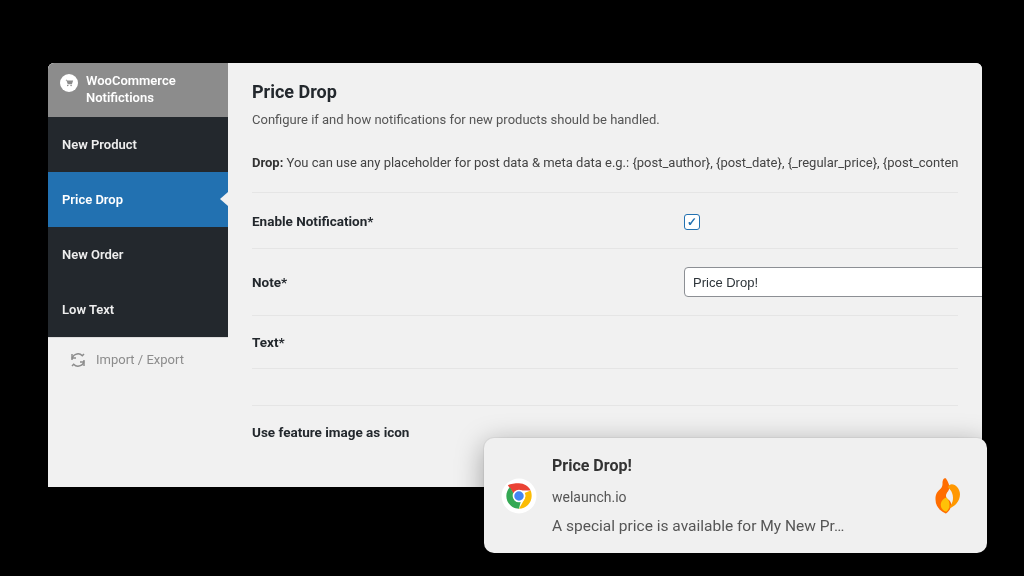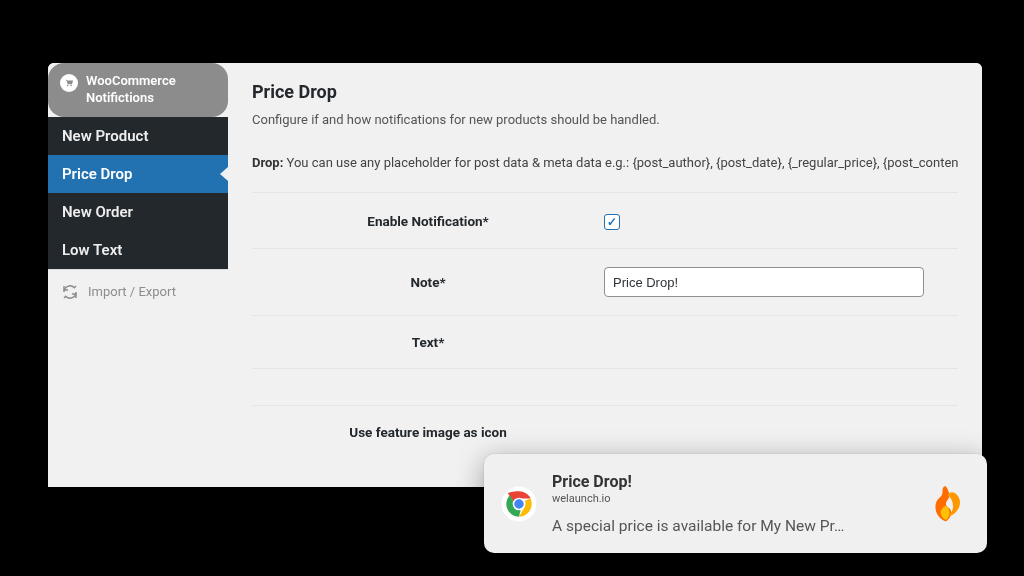--- a/index.html
+++ b/index.html
@@ -26,52 +26,51 @@
   .sb-header {
     background: #8c8c8c;
     color: #fff;
     padding: 10px 12px;
     display: flex;
     align-items: flex-start;
     gap: 8px;
     font-size: 13px;
     font-weight: 600;
     line-height: 1.3;
-    border-radius: 16px;
   }
   .sb-header .icon-circle {
     width: 18px; height: 18px; border-radius: 50%; background: #fff; flex-shrink: 0;
     display:flex; align-items:center; justify-content:center; margin-top:1px;
   }
   .sb-item {
     background: #23282d;
     color: #eee;
-    padding: 10px 14px;
-    font-size: 15px;
+    padding: 20px 14px;
+    font-size: 13px;
     font-weight: 600;
     cursor: pointer;
     position: relative;
   }
   .sb-item.active {
     background: #2271b1;
     color: #fff;
   }
   .sb-item.active::after {
     content: "";
     position: absolute;
     right: 0; top: 50%;
     transform: translateY(-50%);
     width: 0; height: 0;
     border-top: 7px solid transparent;
     border-bottom: 7px solid transparent;
     border-right: 8px solid #f1f1f1;
   }
   .sb-import {
     color: #8c8c8c;
-    padding: 14px 14px;
+    padding: 14px 22px;
     font-size: 13px;
     display:flex; align-items:center; gap:10px;
     border-top: 1px solid #ddd;
     cursor:pointer;
   }
   .main {
     flex: 1;
     background: #f1f1f1;
     padding: 18px 24px 0 24px;
     overflow: hidden;
@@ -97,26 +96,25 @@
   }
   .page-note b { color:#333; }
   .form-row {
     display: flex;
     align-items: center;
     padding: 18px 0;
     border-top: 1px solid #e5e5e5;
   }
   .form-row:first-of-type { border-top: 1px solid #e5e5e5; }
   .form-label {
-    width: 352px;
+    width: 432px;
     font-size: 13.5px;
     font-weight: 700;
     color: #23282d;
     flex-shrink:0;
-    text-align:center;
   }
   .form-control { flex: 1; }
   .text-input {
     width: 320px;
     max-width: 100%;
     height: 30px;
     border: 1px solid #8c8f94;
     border-radius: 4px;
     padding: 0 8px;
     font-size: 13px;
@@ -142,21 +140,21 @@
     border-radius: 10px;
     box-shadow: 0 6px 28px rgba(0,0,0,0.35), 0 0 0 1px rgba(0,0,0,0.04);
     padding: 18px 20px 18px 16px;
     display: flex;
     align-items: center;
     gap: 14px;
   }
   .toast .chrome-icon { width: 38px; height: 38px; flex-shrink: 0; }
   .toast .body { flex:1; min-width:0; }
   .toast-title { font-size: 16px; font-weight: 700; color: #333; }
-  .toast-host { font-size: 11px; color: #555; margin-top:1px;}
+  .toast-host { font-size: 14px; color: #555; margin-top:14px;}
   .toast-text { font-size: 15.5px; color: #555; white-space: nowrap; overflow: hidden; text-overflow: ellipsis; margin-top:12px;}
   .toast .fire { width: 42px; height: 42px; flex-shrink:0; }
 
   .cart-svg { width:10px; height:10px; }
 </style>
 </head>
 <body>
 
 <div class="app">
 

